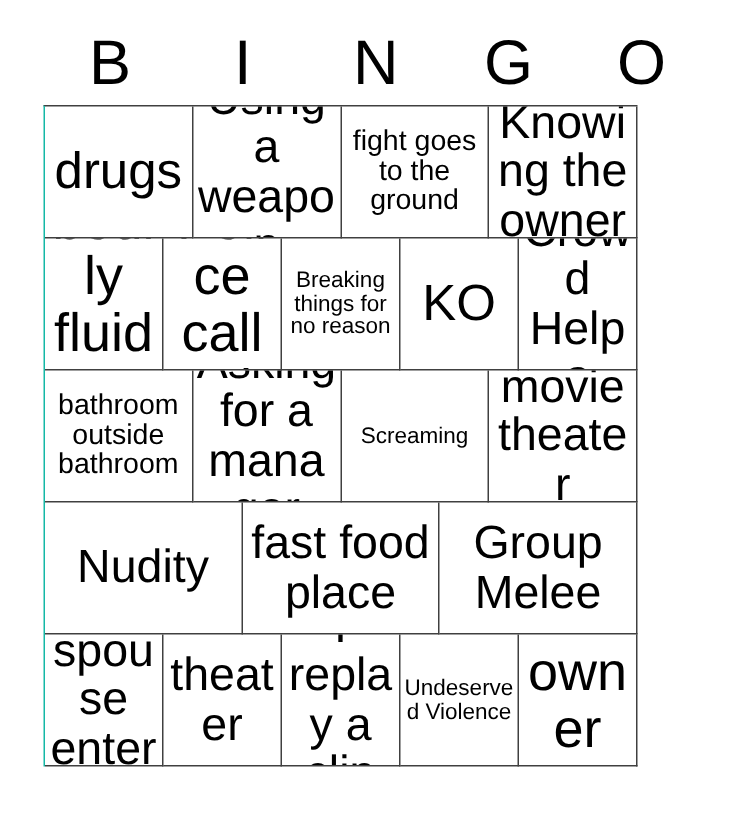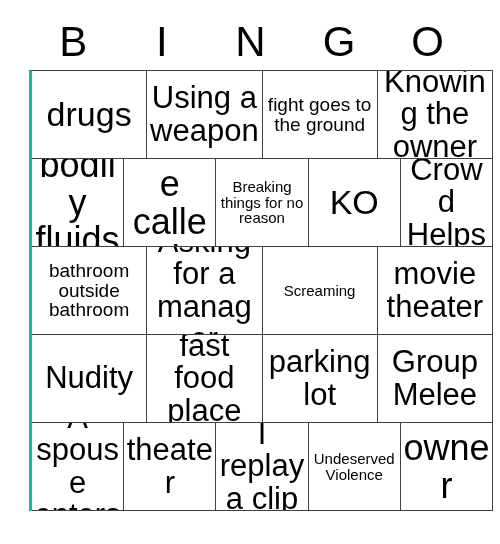--- a/index.html
+++ b/index.html
@@ -30,23 +30,23 @@
     display: flex;
     align-items: center;
     justify-content: center;
     font-size: 42px;
     line-height: 1;
     font-weight: 400;
     color: #000000;
     letter-spacing: 0;
   }
   #bingo-grid {
-    width: 464px;
+    width: 396px;
     border-top: 1px solid #404040;
-    border-left: 3px solid #14b8a6;
+    border-left: 1px solid #14b8a6;
     box-sizing: border-box;
   }
   .bingo-row {
     display: flex;
     width: 100%;
   }
   .bingo-cell {
     flex: 1 1 0;
     width: 88px;
     height: 88px;
@@ -136,23 +136,20 @@
     </div>
 
     <div class="bingo-row">
       <div class="bingo-cell">
           <span class="cell-text fs-md">Nudity</span>
         </div>
       <div class="bingo-cell">
           <span class="cell-text fs-md">fast food place</span>
         </div>
       <div class="bingo-cell">
-          <span class="cell-text fs-md">parking lot</span>
-        </div>
-      <div class="bingo-cell">
           <span class="cell-text fs-md">Group Melee</span>
         </div>
     </div>
 
     <div class="bingo-row">
       <div class="bingo-cell">
           <span class="cell-text fs-md">A spouse enters</span>
         </div>
       <div class="bingo-cell">
           <span class="cell-text fs-md">theater</span>

